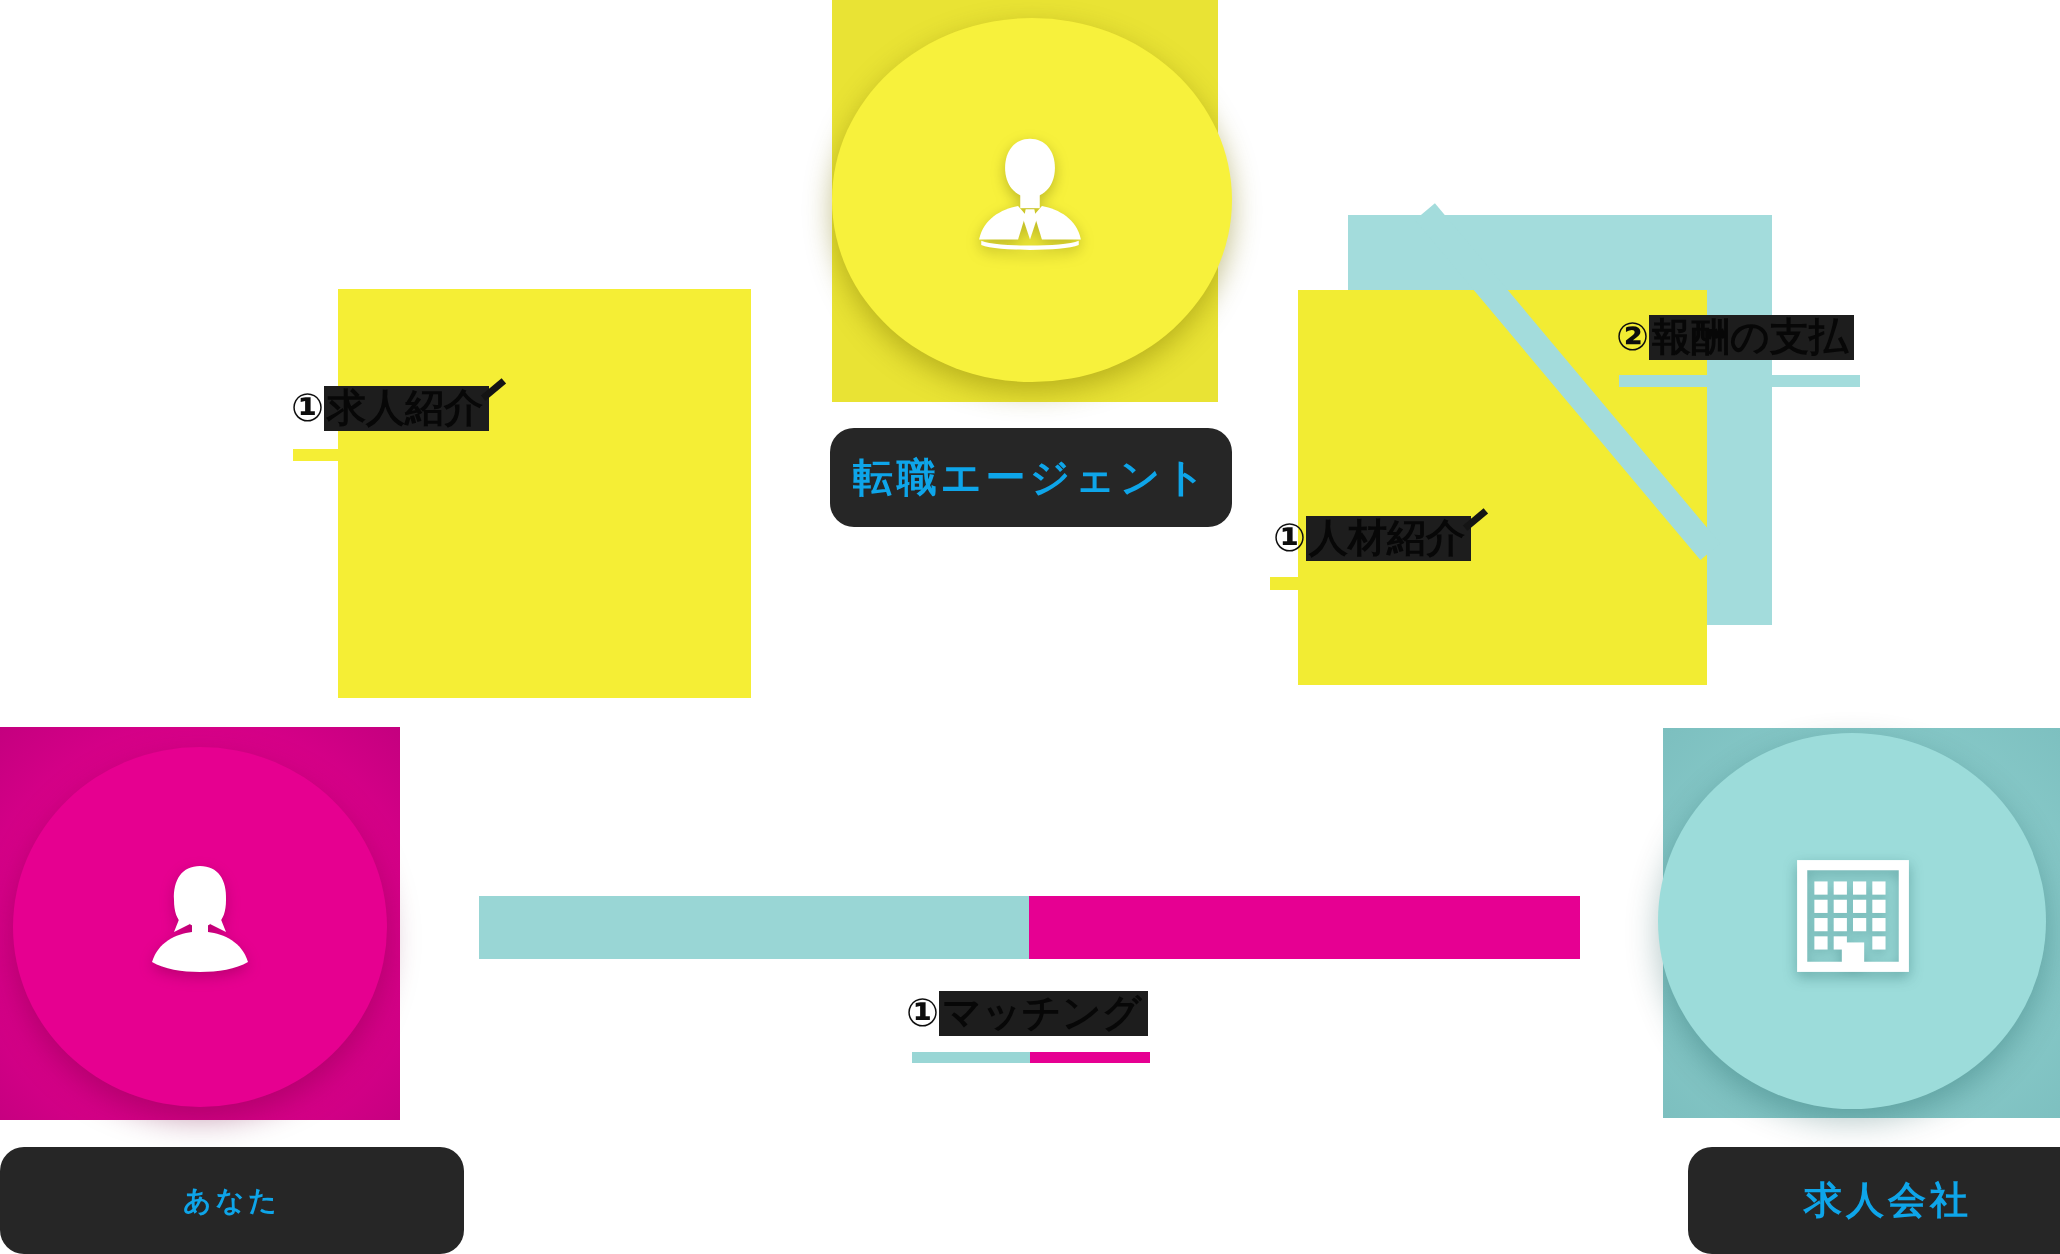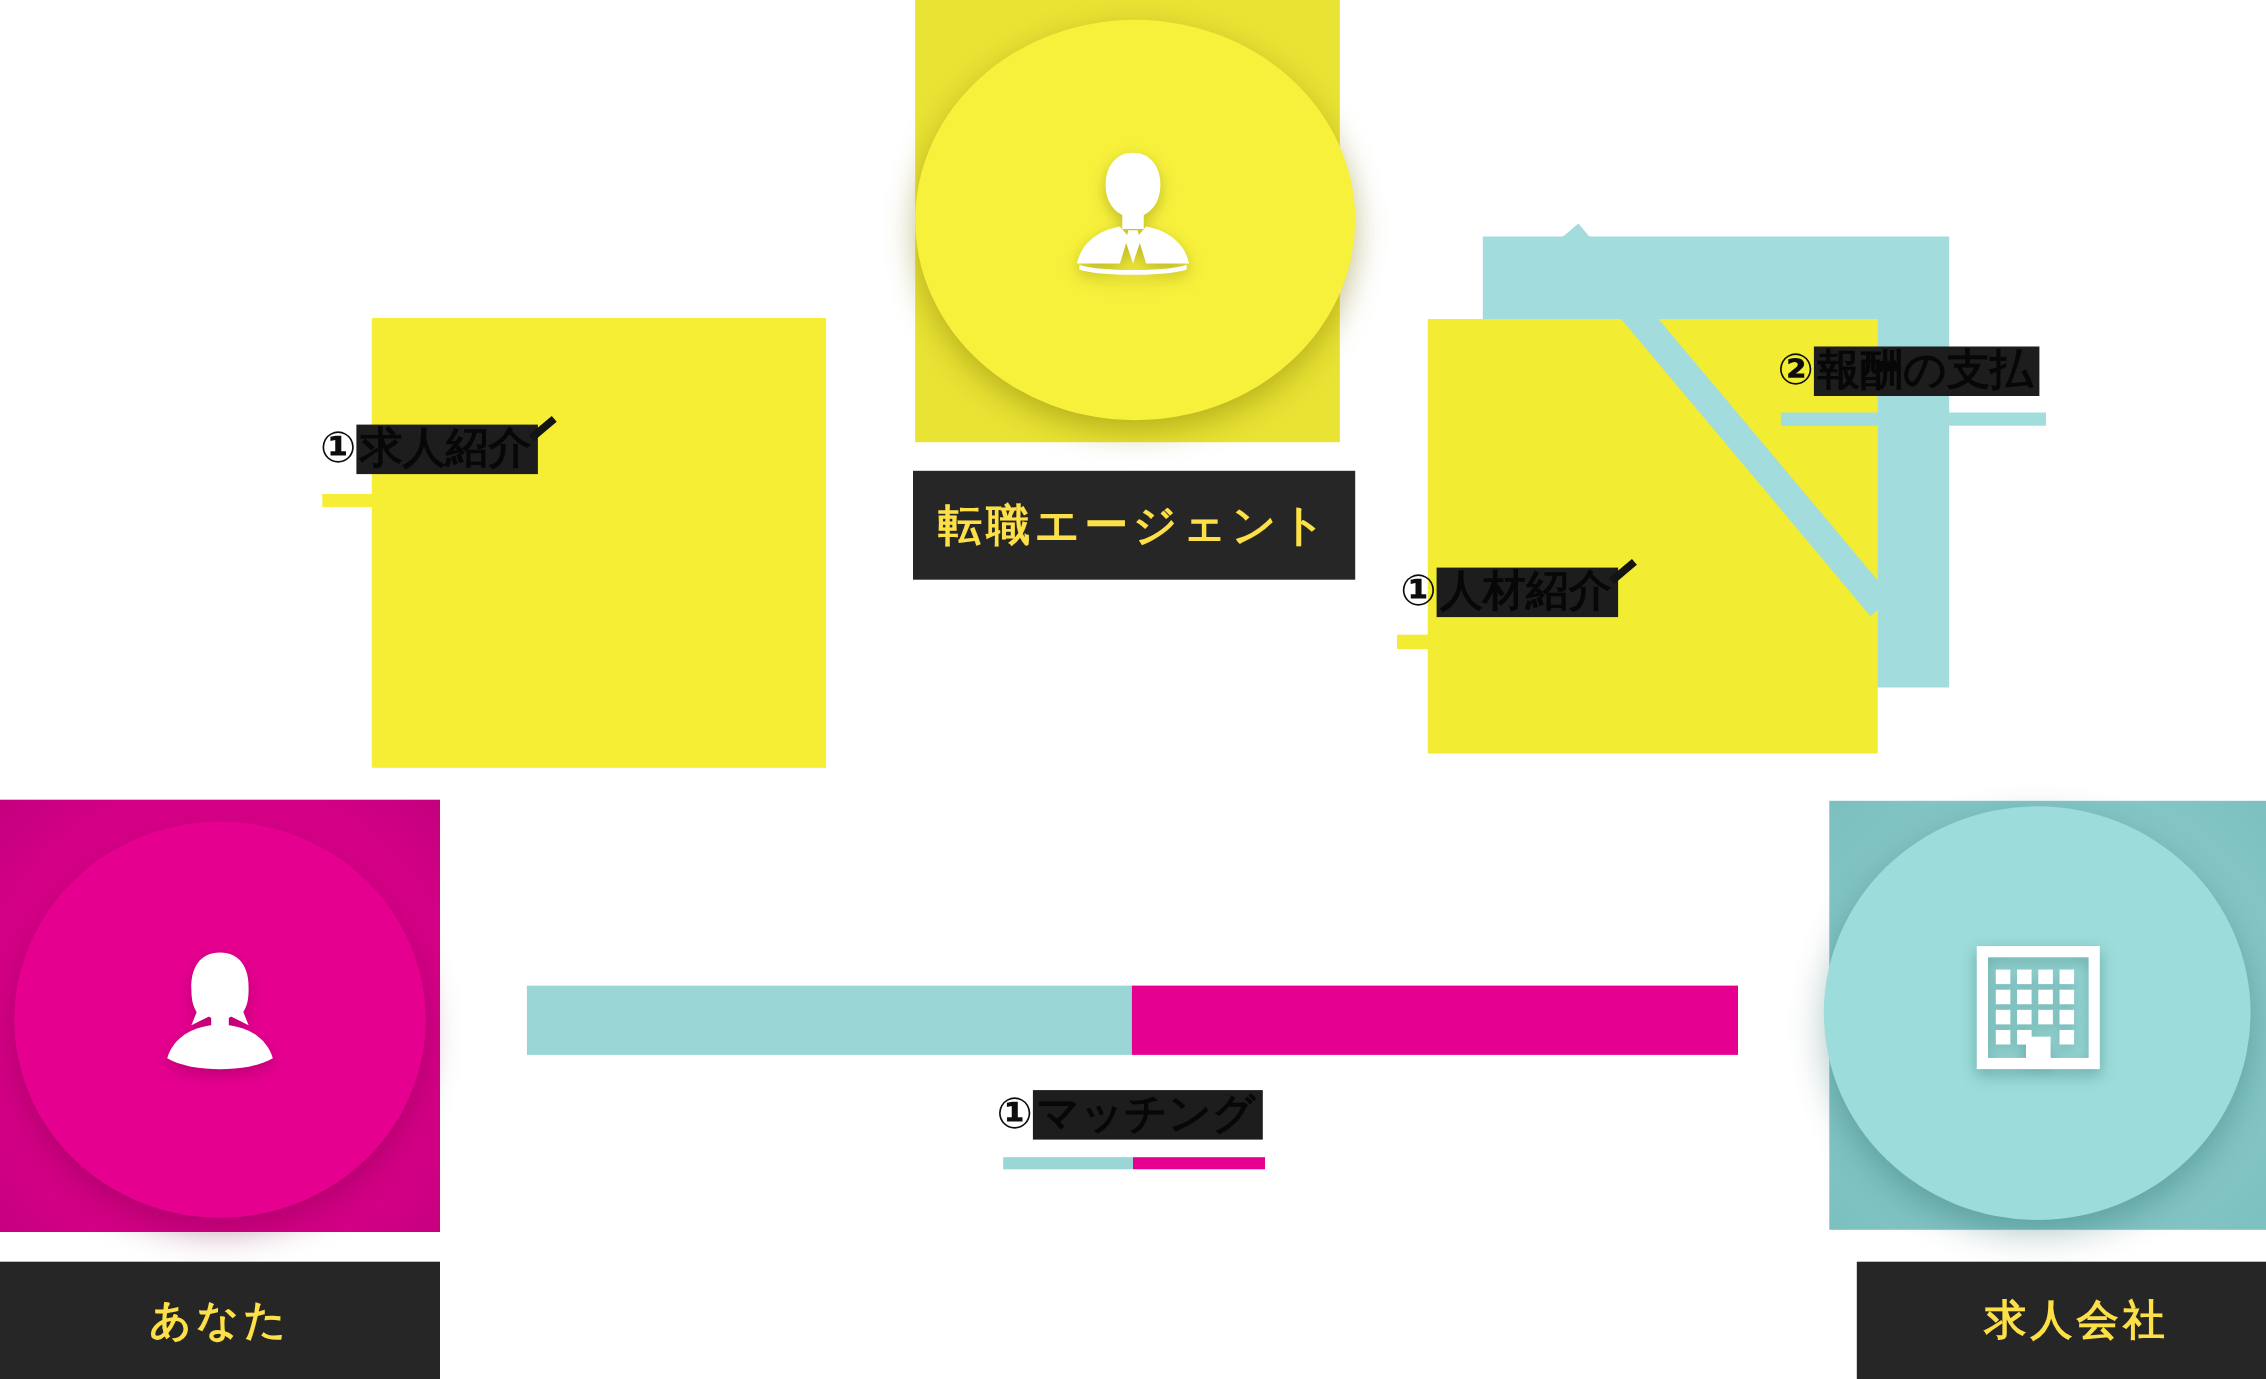--- a/index.html
+++ b/index.html
@@ -3,23 +3,23 @@
 <meta charset="utf-8">
 <style>
   html,body{margin:0;padding:0;background:#ffffff;}
   .stage{
     position:relative;width:2060px;height:1254px;background:#fff;overflow:hidden;
     font-family:"Liberation Sans","DejaVu Sans",sans-serif;
   }
   .abs{position:absolute;}
   
   .tag{
-    position:absolute;background:#262626;color:#fde047;
+    position:absolute;background:#262626;color:#0ea5e9;
     display:flex;align-items:center;justify-content:center;
-    font-weight:bold;font-size:40px;letter-spacing:4px;
+    font-weight:bold;font-size:40px;letter-spacing:4px;border-radius:24px;
   }
   
   .flow{
     position:absolute;display:flex;align-items:flex-start;
     font-weight:bold;font-size:39px;line-height:44px;white-space:nowrap;color:#0d0d0d;
   }
   .flow .txt{background:#1d1d1d;color:#070707;padding:0 6px 1px 3px;}
   .flow .tail{
     display:inline-block;width:7px;height:27px;background:#141414;
     transform:rotate(50deg);margin:-10px 0 0 1px;
@@ -87,21 +87,21 @@
   <div class="icon-wrap" style="left:140px;top:860px;width:120px;height:120px;filter:drop-shadow(0 5px 7px rgba(110,0,60,.35));">
     <svg width="120" height="120" viewBox="0 0 120 120">
       <path fill="#fff" d="M60,6 C42,6 33,20 34,40 C34,52 37,59 42,64 L42,42 C42,27 50,19 60,19 C70,19 78,27 78,42 L78,64 C83,59 86,52 86,40 C87,20 78,6 60,6 Z"></path>
       <ellipse cx="60" cy="40" rx="23" ry="27" fill="#fff"></ellipse>
       <path fill="#fff" d="M42,52 L34,72 L50,64 Z"></path>
       <path fill="#fff" d="M78,52 L86,72 L70,64 Z"></path>
       <rect x="52" y="60" width="16" height="14" fill="#fff"></rect>
       <path fill="#fff" d="M12,102 C18,82 36,74 52,72 L68,72 C84,74 102,82 108,102 C96,109 78,112 60,112 C42,112 24,109 12,102 Z"></path>
     </svg>
   </div>
-  <div class="tag" style="left:0;top:1147px;width:400px;height:107px;font-size:38px;">
+  <div class="tag" style="left:0;top:1147px;width:464px;height:107px;font-size:28px;">
     <span>あなた</span>
   </div>
 
   <div class="abs" style="left:1663px;top:728px;width:397px;height:390px;background:radial-gradient(circle at 52% 50%, #8fd0cf 30%, #7cbfbf 100%);"></div>
   <div class="circle" style="left:1658px;top:733px;width:388px;height:376px;background:#9cdcda;box-shadow:0 12px 32px rgba(0,70,70,.3);"></div>
   <div class="icon-wrap" style="left:1792px;top:855px;width:122px;height:122px;filter:drop-shadow(0 5px 7px rgba(0,70,70,.35));">
     <svg width="122" height="122" viewBox="0 0 120 120">
       <rect x="10" y="10" width="100" height="100" fill="none" stroke="#fff" stroke-width="10"></rect>
       <rect x="22" y="26" width="13" height="13" fill="#fff"></rect>
         <rect x="41" y="26" width="13" height="13" fill="#fff"></rect>

